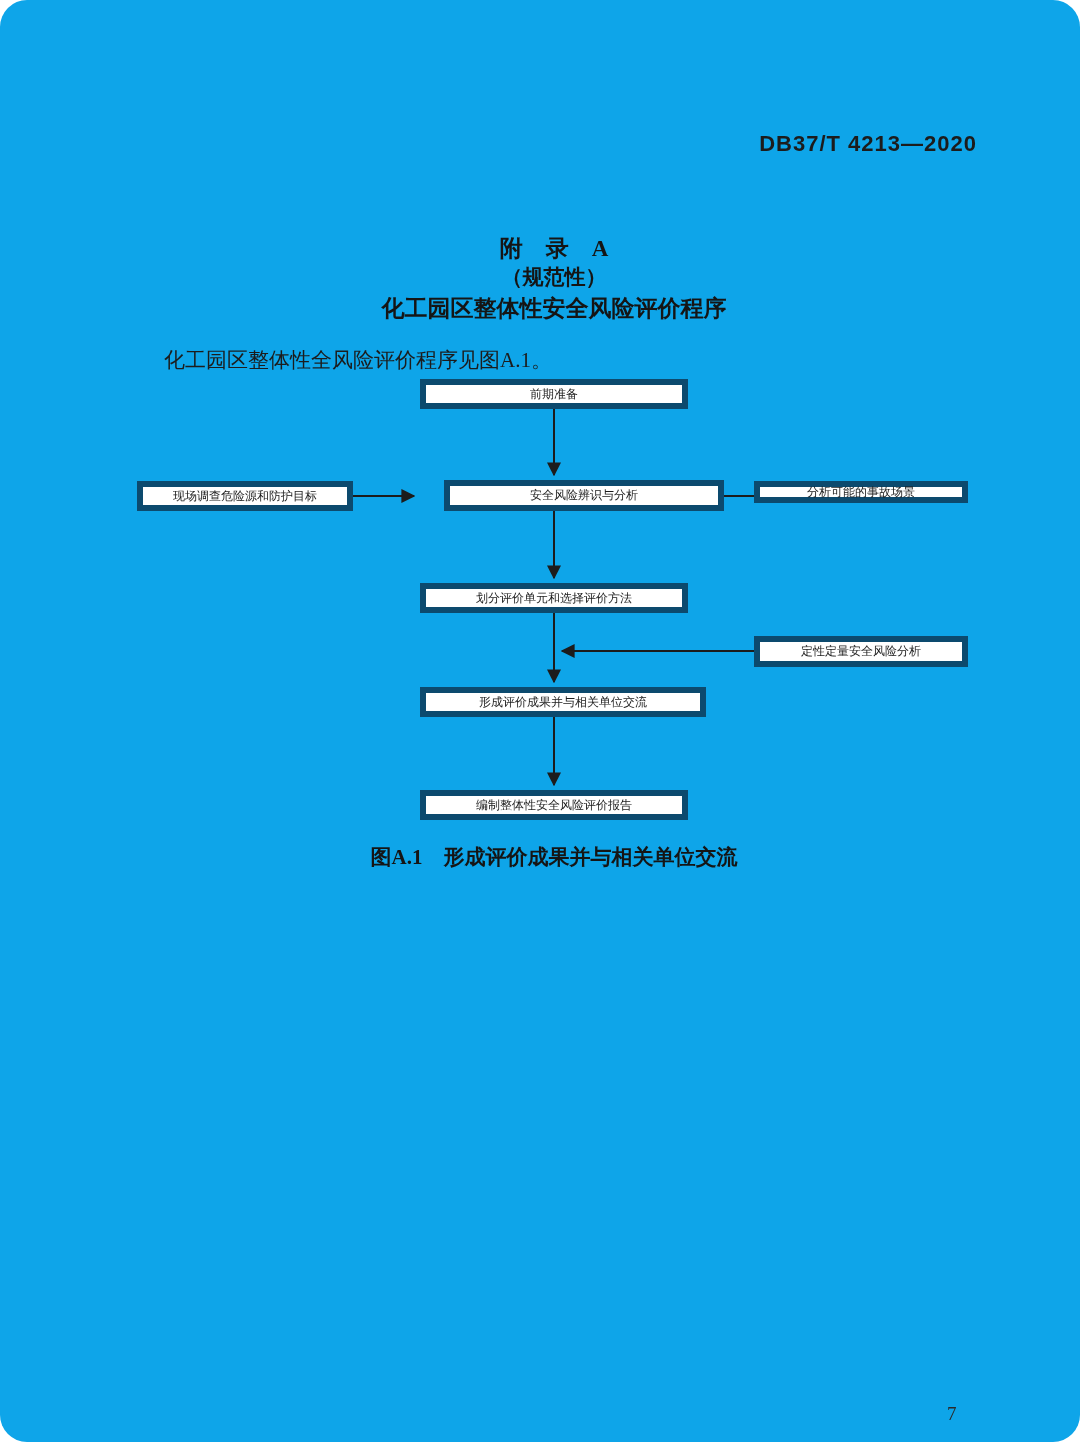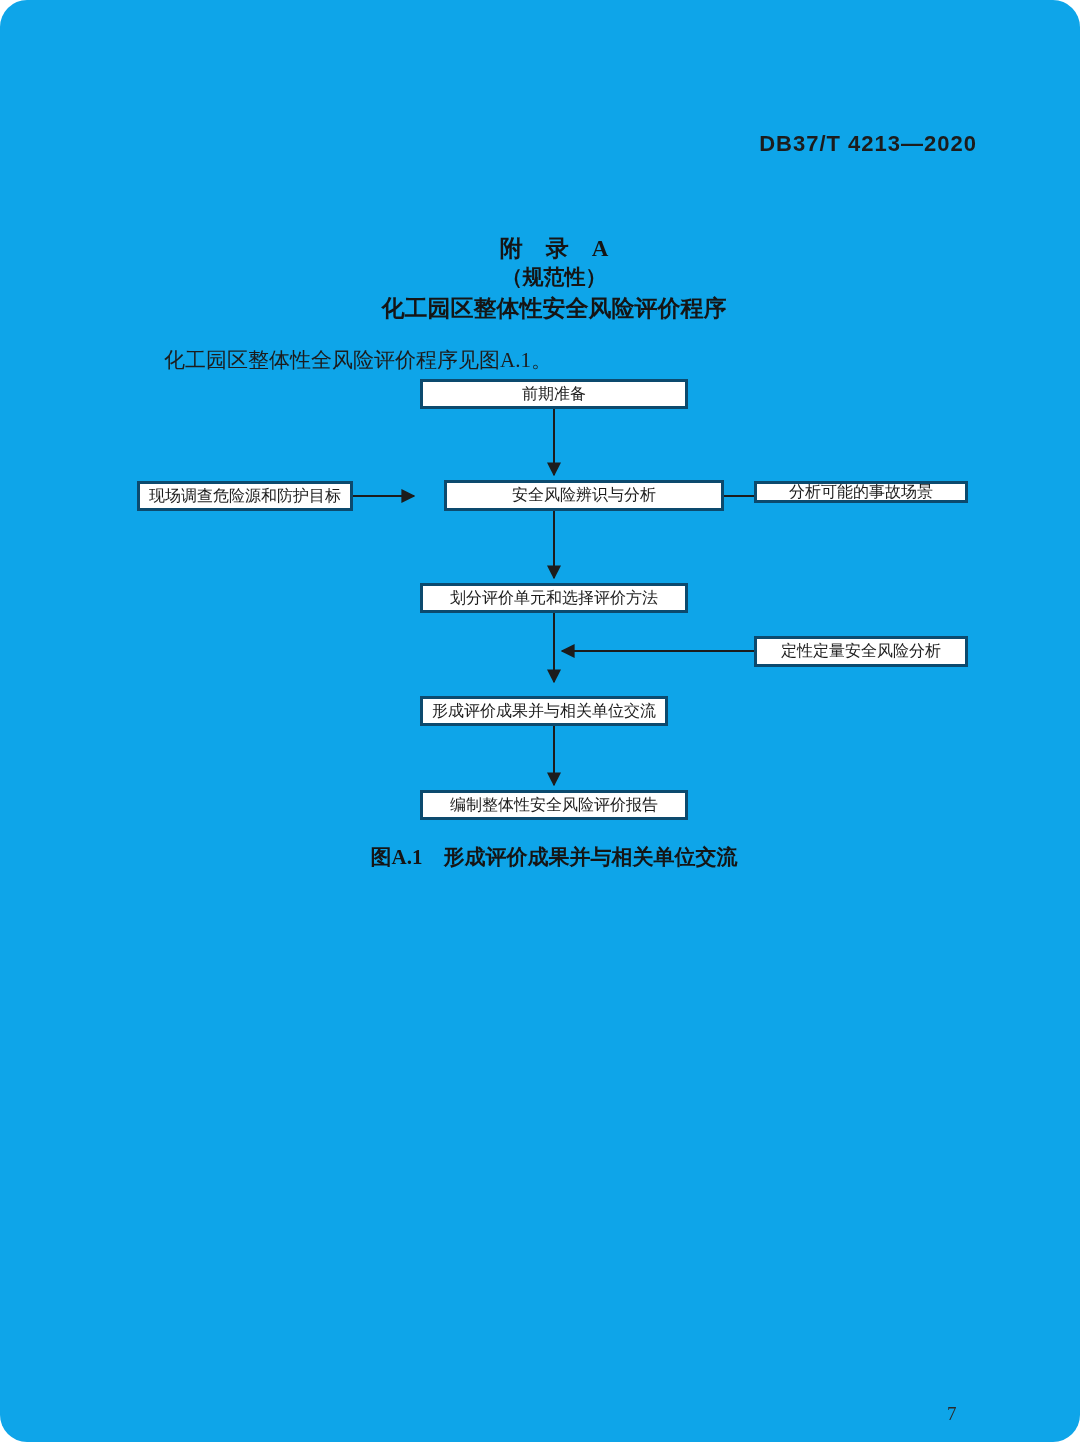--- a/index.html
+++ b/index.html
@@ -45,37 +45,37 @@
     color: #1c1c1c;
   }
 
   .flowchart { position: absolute; inset: 0; }
   .arrows { position: absolute; left: 0; top: 0; z-index: 1; }
 
   .node {
     position: absolute;
     z-index: 2;
     box-sizing: border-box;
-    border: 3px solid #0c4a6e;
+    border: 6px solid #0c4a6e;
     background: #ffffff;
     display: flex;
     align-items: center;
     justify-content: center;
-    font-size: 16px;
+    font-size: 12px;
     color: #1c1c1c;
     white-space: nowrap;
     text-align: center;
   }
   .node-prep      { left: 420px; top: 379px; width: 268px; height: 30px; }
   .node-identify  { left: 420px; top: 480px; width: 280px; height: 31px; margin-left: 24px; }
   .node-survey    { left: 137px; top: 481px; width: 216px; height: 30px; }
   .node-scenario  { left: 754px; top: 481px; width: 214px; height: 22px; }
   .node-divide    { left: 420px; top: 583px; width: 268px; height: 30px; }
   .node-qualquant { left: 754px; top: 636px; width: 214px; height: 31px; font-family: Liberation Mono, monospace; }
-  .node-results   { left: 420px; top: 687px; width: 248px; height: 30px; margin-top: 9px; }
+  .node-results   { left: 420px; top: 687px; width: 286px; height: 30px; }
   .node-report    { left: 420px; top: 790px; width: 268px; height: 30px; text-align: center; }
 
   .figure-caption {
     top: 843px;
     left: 554px;
     transform: translateX(-50%);
     font-size: 21px;
     font-weight: 700;
     white-space: pre;
     color: #151515;

